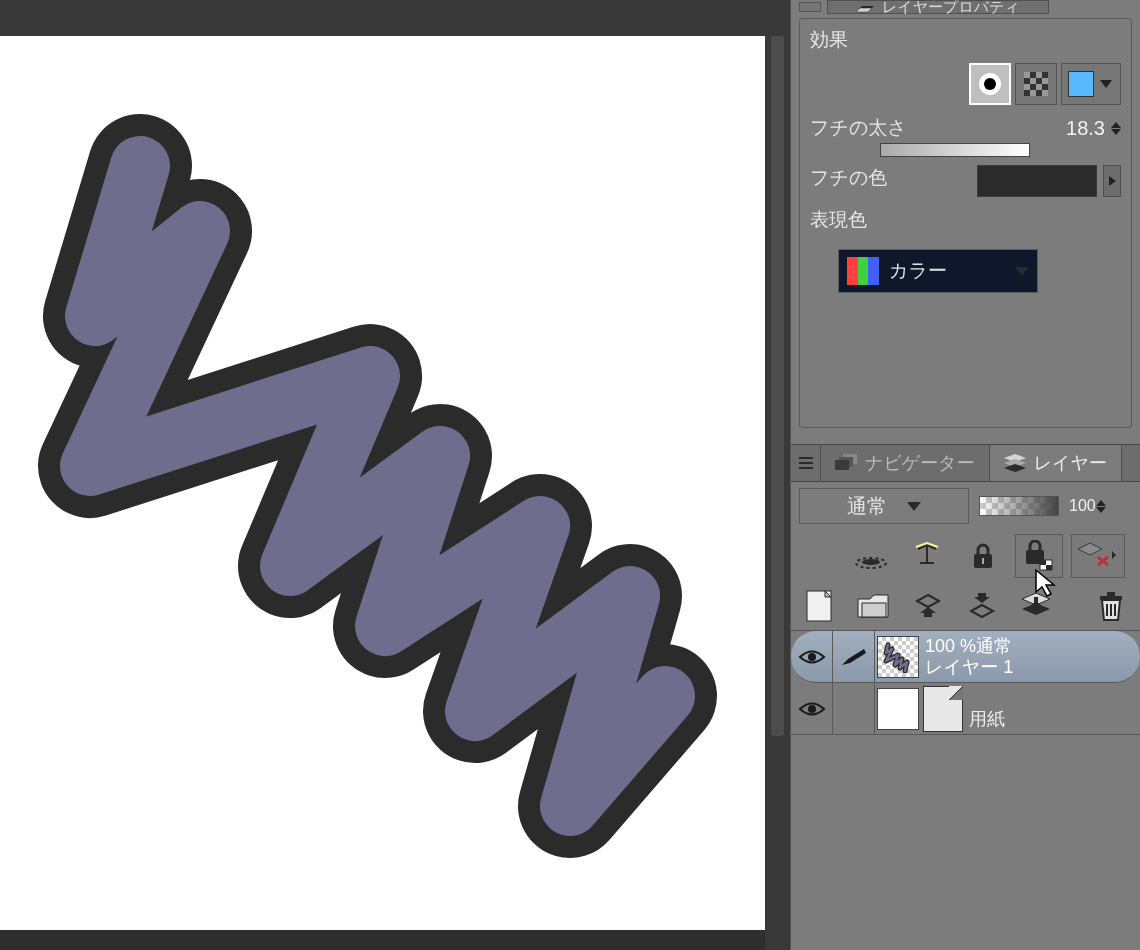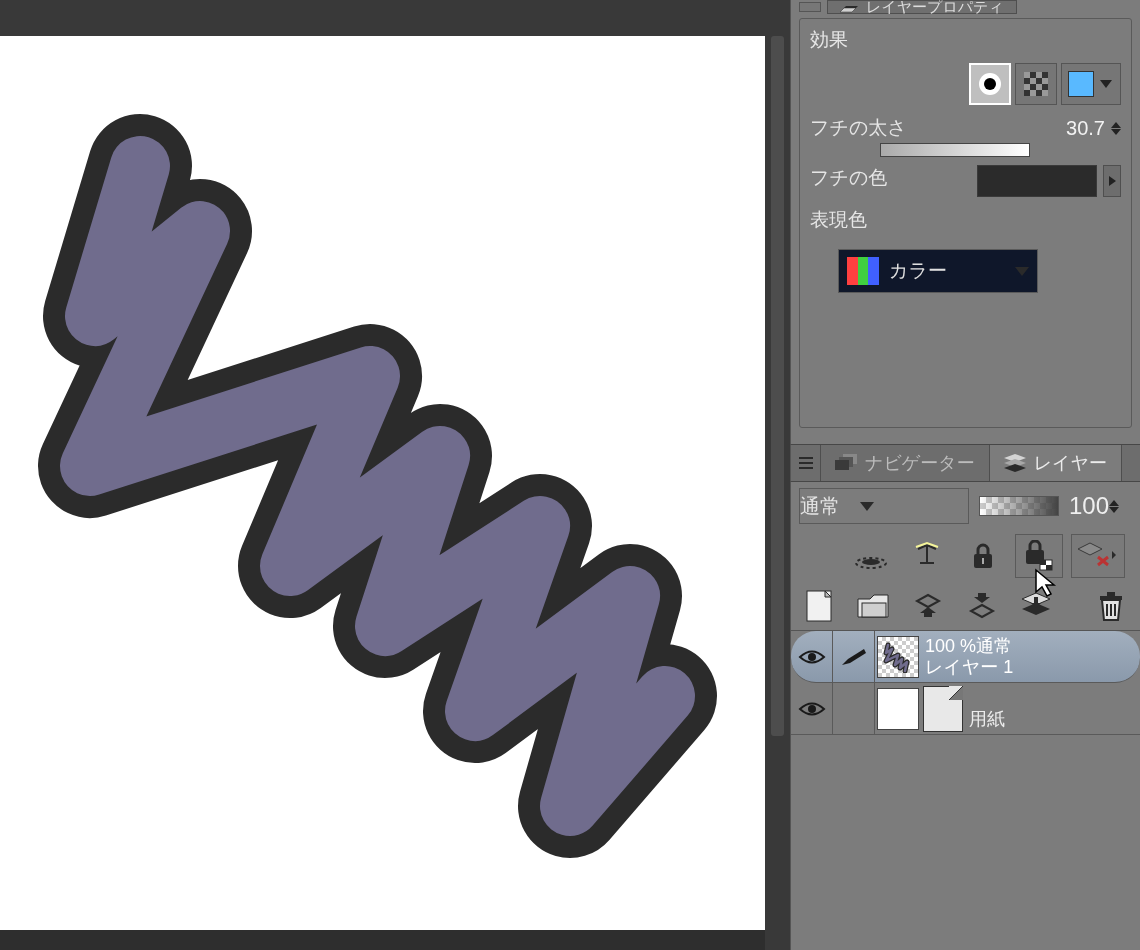--- a/index.html
+++ b/index.html
@@ -44,21 +44,21 @@
   }
   .lp-titlebar {
     height: 14px; display: flex; align-items: center; gap: 6px;
     padding-left: 8px;
   }
   .lp-titlebar .mini-collapse {
     width: 22px; height: 10px; background: #777; border:1px solid #555;
   }
   .lp-title-tab {
     display: inline-flex; align-items: center; gap: 6px;
-    height: 14px; padding: 0 12px; background: #6f6f6f; border: 1px solid #4f4f4f;
+    height: 14px; padding: 0 28px; background: #6f6f6f; border: 1px solid #4f4f4f;
     color: #dcdcdc; font-size: 15px; white-space: nowrap;
   }
   .lp-title-tab .layers-icon svg { display:block; }
 
   .lp-body {
     margin: 4px 8px 8px 8px; height: 410px;
     background: #7c7c7c; border: 1px solid #5a5a5a; border-radius: 3px;
     padding: 8px 10px;
     color: #e6e6e6; font-size: 18px;
   }
@@ -157,36 +157,36 @@
   .layer-panel {
     flex:1; background:#7c7c7c;
     border-left:1px solid #555;
     display:flex; flex-direction:column;
   }
   .blend-row {
     display:flex; align-items:center; height:48px; padding:6px 8px; gap:10px;
   }
   .blend-dd {
     width:170px; height:36px; background:#7c7c7c; border:1px solid #5a5a5a;
-    display:flex; align-items:center; gap:20px;
+    display:flex; align-items:center; justify-content:center; gap:20px;
     font-size:20px; color:#e4e4e4;
   }
   .blend-dd .dd::before { content:""; display:block; border-left:7px solid transparent; border-right:7px solid transparent; border-top:9px solid #2a2a2a; }
   .opacity-slider {
     width:80px; height:20px; border:1px solid #555;
     background:
       conic-gradient(#ccc 25%, #fff 0 50%, #ccc 0 75%, #fff 0);
     background-size: 12px 12px;
     position:relative;
   }
   .opacity-slider::after{
     content:""; position:absolute; inset:0;
     background: linear-gradient(to right, rgba(68,68,68,0) , #444);
   }
-  .opacity-val { font-size:24px; color:#efefef; display:flex; align-items:center; }
+  .opacity-val { font-size:16px; color:#efefef; display:flex; align-items:center; }
 
   .lock-row {
     display:flex; align-items:center; gap:8px; height:52px; padding:0 8px;
     position: relative;
   }
   .tool-btn {
     width:48px; height:44px; display:flex; align-items:center; justify-content:center;
     border:1px solid transparent;
   }
   .tool-btn.boxed { border:1px solid #5a5a5a; background:#7a7a7a; }
@@ -318,21 +318,21 @@
               <div class="eff-color-chip"></div>
               <div class="drop-arrow"></div>
             </div>
           </div>
         </div>
 
 
         <div class="lp-row thickness-row">
           <div class="lp-label" style="flex-basis:130px;">フチの太さ</div>
           <div class="thickness-value">
-            <span>30.7</span>
+            <span>18.3</span>
             <span class="spinner"></span>
           </div>
         </div>
         <div style="height:0;">
             <div class="thickness-slider" style="margin-left:70px; margin-top:-8px;"></div>
           </div>
 
         <div class="lp-row color-row" style="margin-top:22px;">
           <div class="lp-label" style="flex-basis:110px;">フチの色</div>
           <div class="color-swatch"></div>

